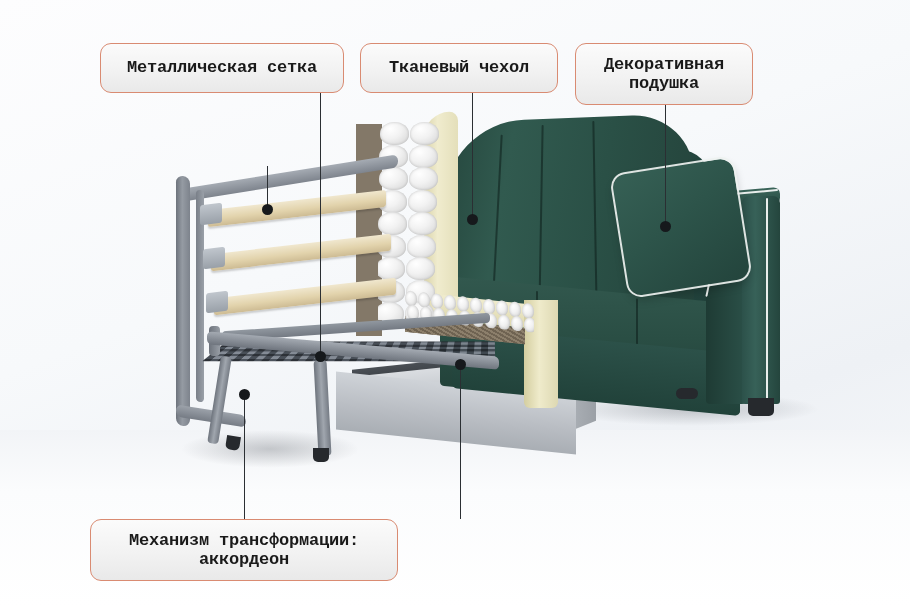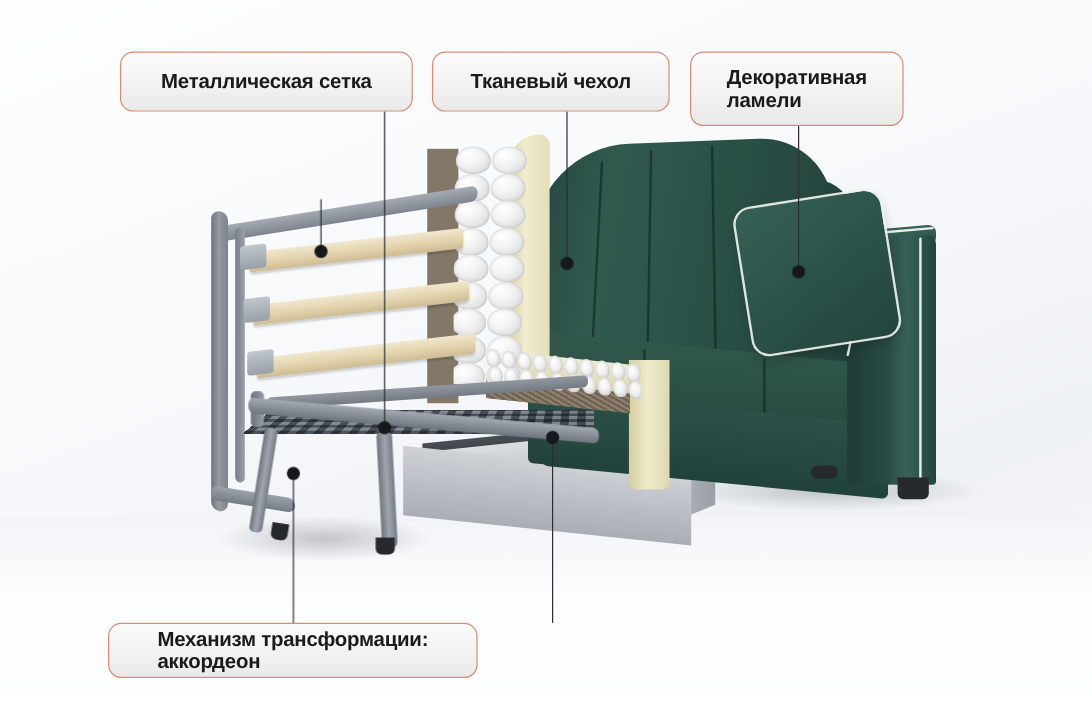--- a/index.html
+++ b/index.html
@@ -19,25 +19,27 @@
       background:linear-gradient(180deg,#f2f4f7 0%,#fbfcfd 35%,#ffffff 100%);}
 
   
   .label{
     position:absolute;
     background:linear-gradient(180deg,#fbfbfb 0%,#f2f2f2 55%,#e9e9e9 100%);
     border:1.6px solid #d98b72;
     border-radius:11px;
     color:#1a1a1a;
     font-weight:bold;
+    text-align:center;
     display:flex;align-items:center;justify-content:center;
     line-height:1.12;
     box-sizing:border-box;
     letter-spacing:-0.2px;
     z-index:40;
+    font-family:Liberation Mono, monospace;
   }
   .leader{position:absolute;background:#2b2f33;width:1.4px;z-index:35;}
   .dot{position:absolute;width:11px;height:11px;border-radius:50%;
        background:#16191c;z-index:36;}
 
   
   .art{position:absolute;left:0;top:0;width:910px;height:607px;}
 
   
   .mf{position:absolute;background:#8a9099;border-radius:4px;}
@@ -290,19 +292,19 @@
 
   <div class="leader" style="left:460px;top:364px;height:155px;"></div>
   <div class="dot" style="left:455px;top:359px;"></div>
 
   <div class="label" style="left:100px;top:43px;width:244px;height:50px;font-size:17px;">Металлическая сетка</div>
 
 
   <div class="label" style="left:360px;top:43px;width:198px;height:50px;font-size:17px;">Тканевый чехол</div>
 
   <div class="label" style="left:575px;top:43px;width:178px;height:62px;font-size:17px;white-space:pre-line;">Декоративная
-ламели</div>
-
-  <div class="label" style="left:90px;top:519px;width:308px;height:46px;font-size:17px;white-space:pre-line;">Механизм трансформации:
+подушка</div>
+
+  <div class="label" style="left:90px;top:519px;width:308px;height:62px;font-size:17px;white-space:pre-line;">Механизм трансформации:
 аккордеон</div>
 
 
 </div>
 
 </body></html>

